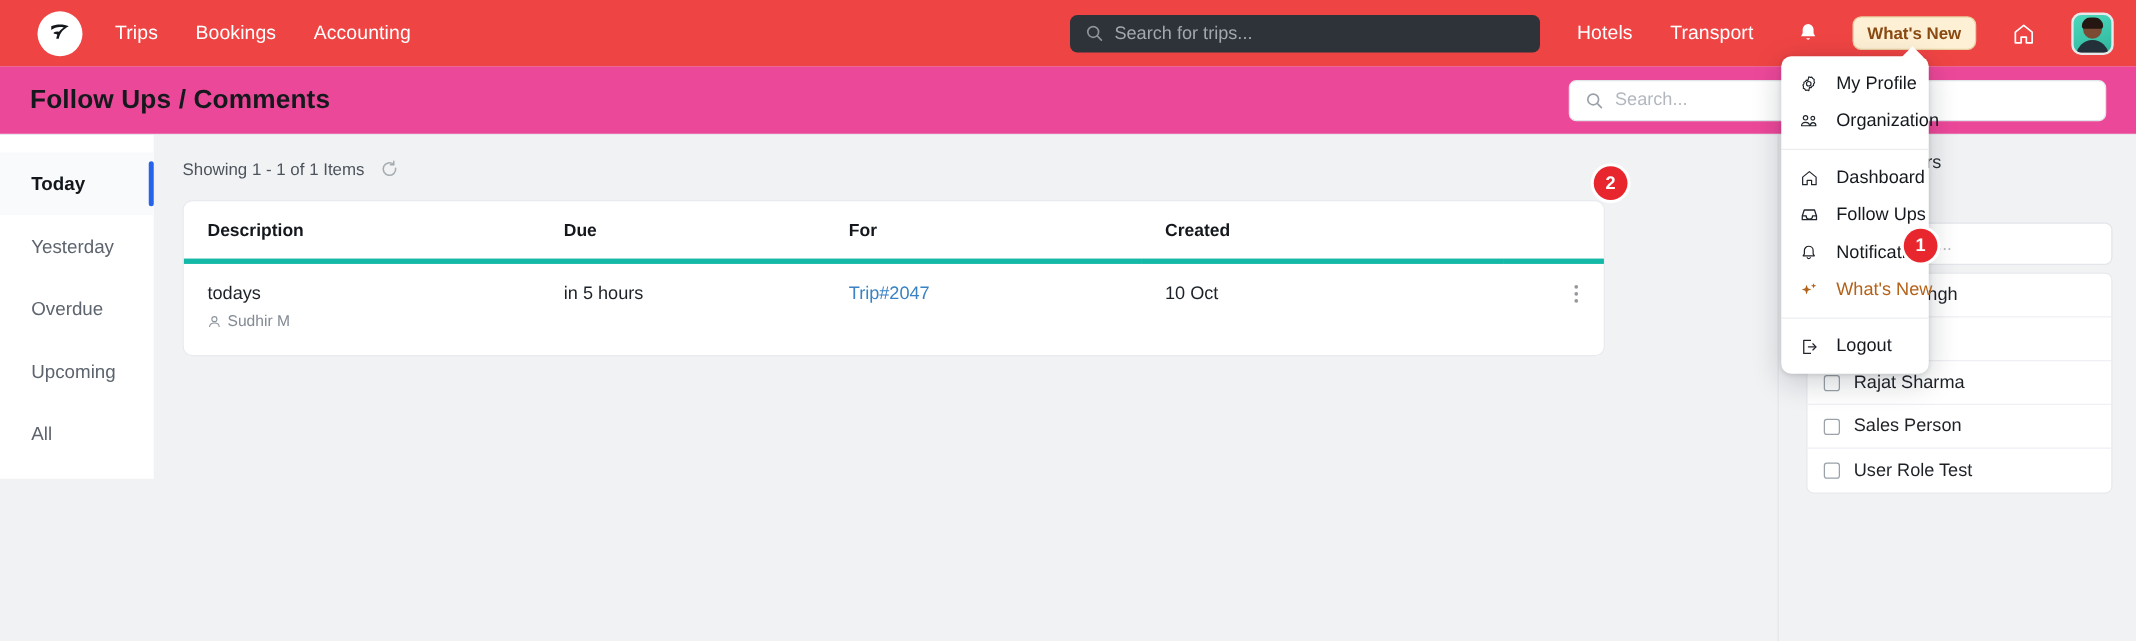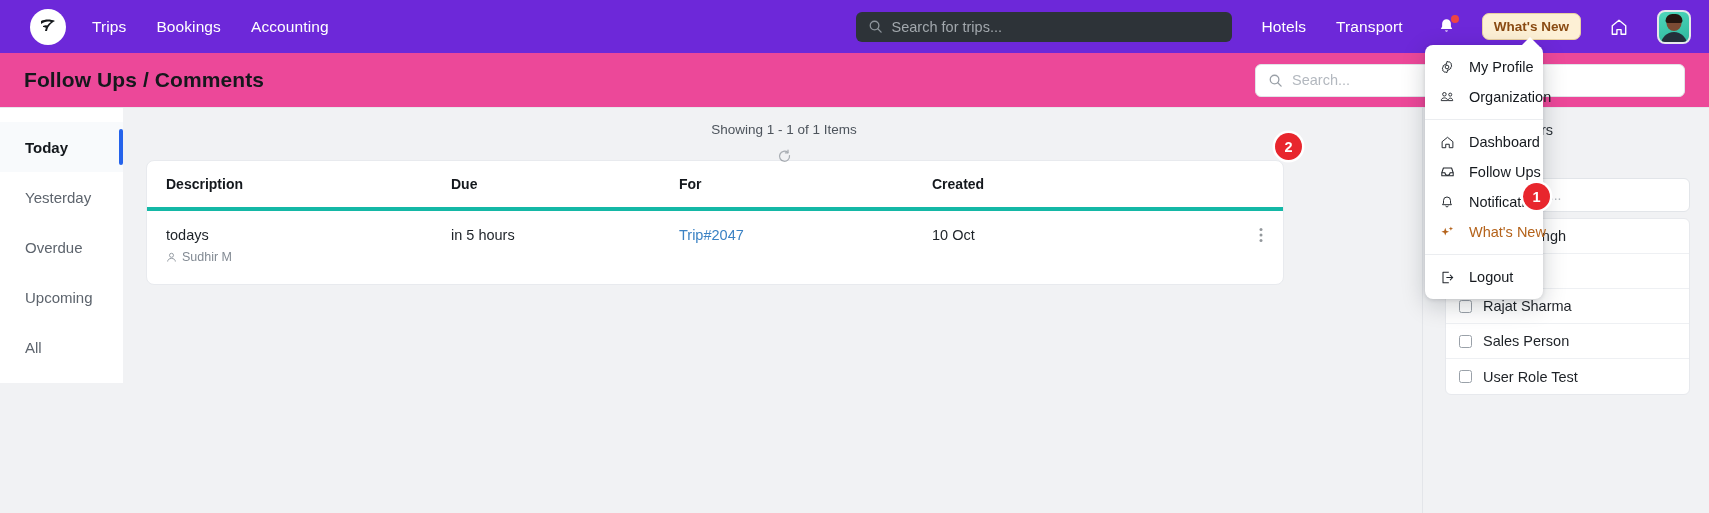--- a/index.html
+++ b/index.html
@@ -7,21 +7,21 @@
     width: 1709px; height: 513px;
     font-family: "Liberation Sans", sans-serif;
     background: #f1f2f4;
     overflow: hidden;
   }
   .app { position: relative; width: 1709px; height: 513px; }
 
   
   .topnav {
     position: absolute; top: 0; left: 0; width: 1709px; height: 53px;
-    background: #6d28d9; display: flex; align-items: center;
+    background: #ef4444; display: flex; align-items: center;
     padding: 0 14px; z-index: 40;
   }
   .brand {
     width: 36px; height: 36px; border-radius: 50%;
     background: #fff; margin-left: 16px; margin-right: 26px;
     display: flex; align-items: center; justify-content: center;
     flex: none;
   }
   .brand svg { display: block; }
   .nav-link {
@@ -95,21 +95,21 @@
     position: relative; height: 50px; display: flex; align-items: center;
     padding-left: 25px; font-size: 15px; color: #5d646d; cursor: pointer;
   }
   .side-item.active { color: #13171c; font-weight: bold; background: #f8fafc; }
   .side-item.active:after {
     content: ""; position: absolute; right: 0; top: 7px; bottom: 7px;
     width: 4px; background: #2563eb; border-radius: 2px;
   }
 
   .main { flex: 1 1 auto; padding: 14px 0 0 23px; min-width: 0; }
-  .showing-row { display: flex; align-items: center; gap: 12px; height: 26px; flex-direction: column; }
+  .showing-row { display: flex; align-items: center; gap: 12px; height: 26px; }
   .showing-txt { font-size: 13.5px; color: #4d545c; }
   .refresh-btn { cursor: pointer; display: flex; opacity: .55; }
 
   .table-card {
     margin-top: 12px; background: #fff; border: 1px solid #e8eaee;
     border-radius: 8px; width: 1138px; overflow: hidden;
   }
   table { width: 100%; border-collapse: collapse; table-layout: fixed; }
   thead th {
     text-align: left; font-size: 14px; font-weight: bold; color: #14181d;

